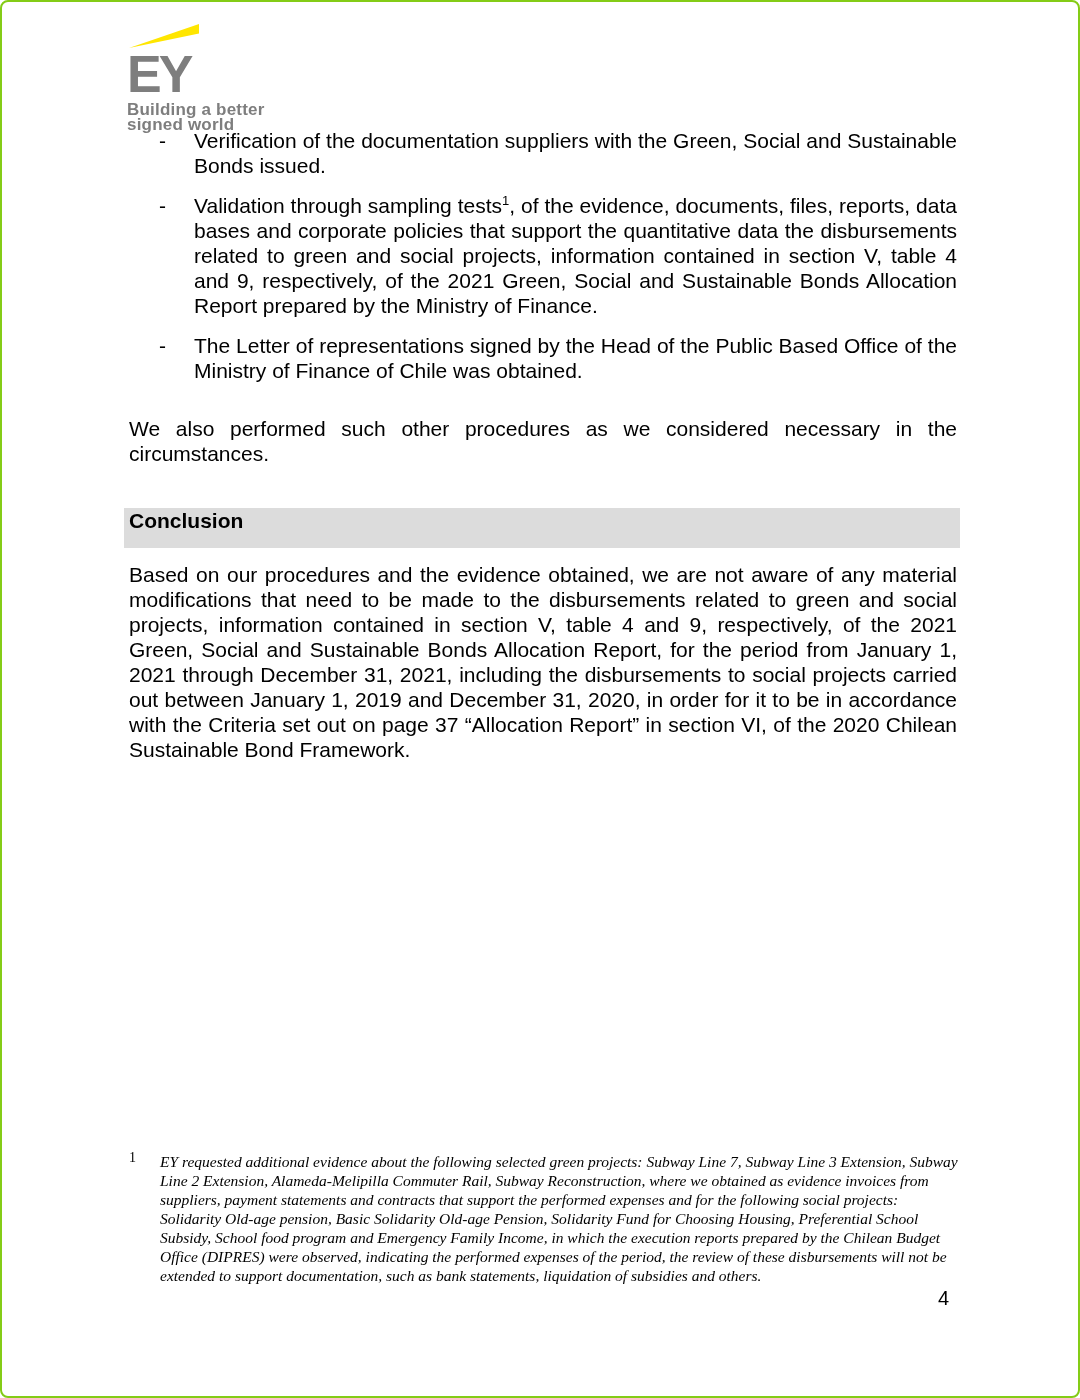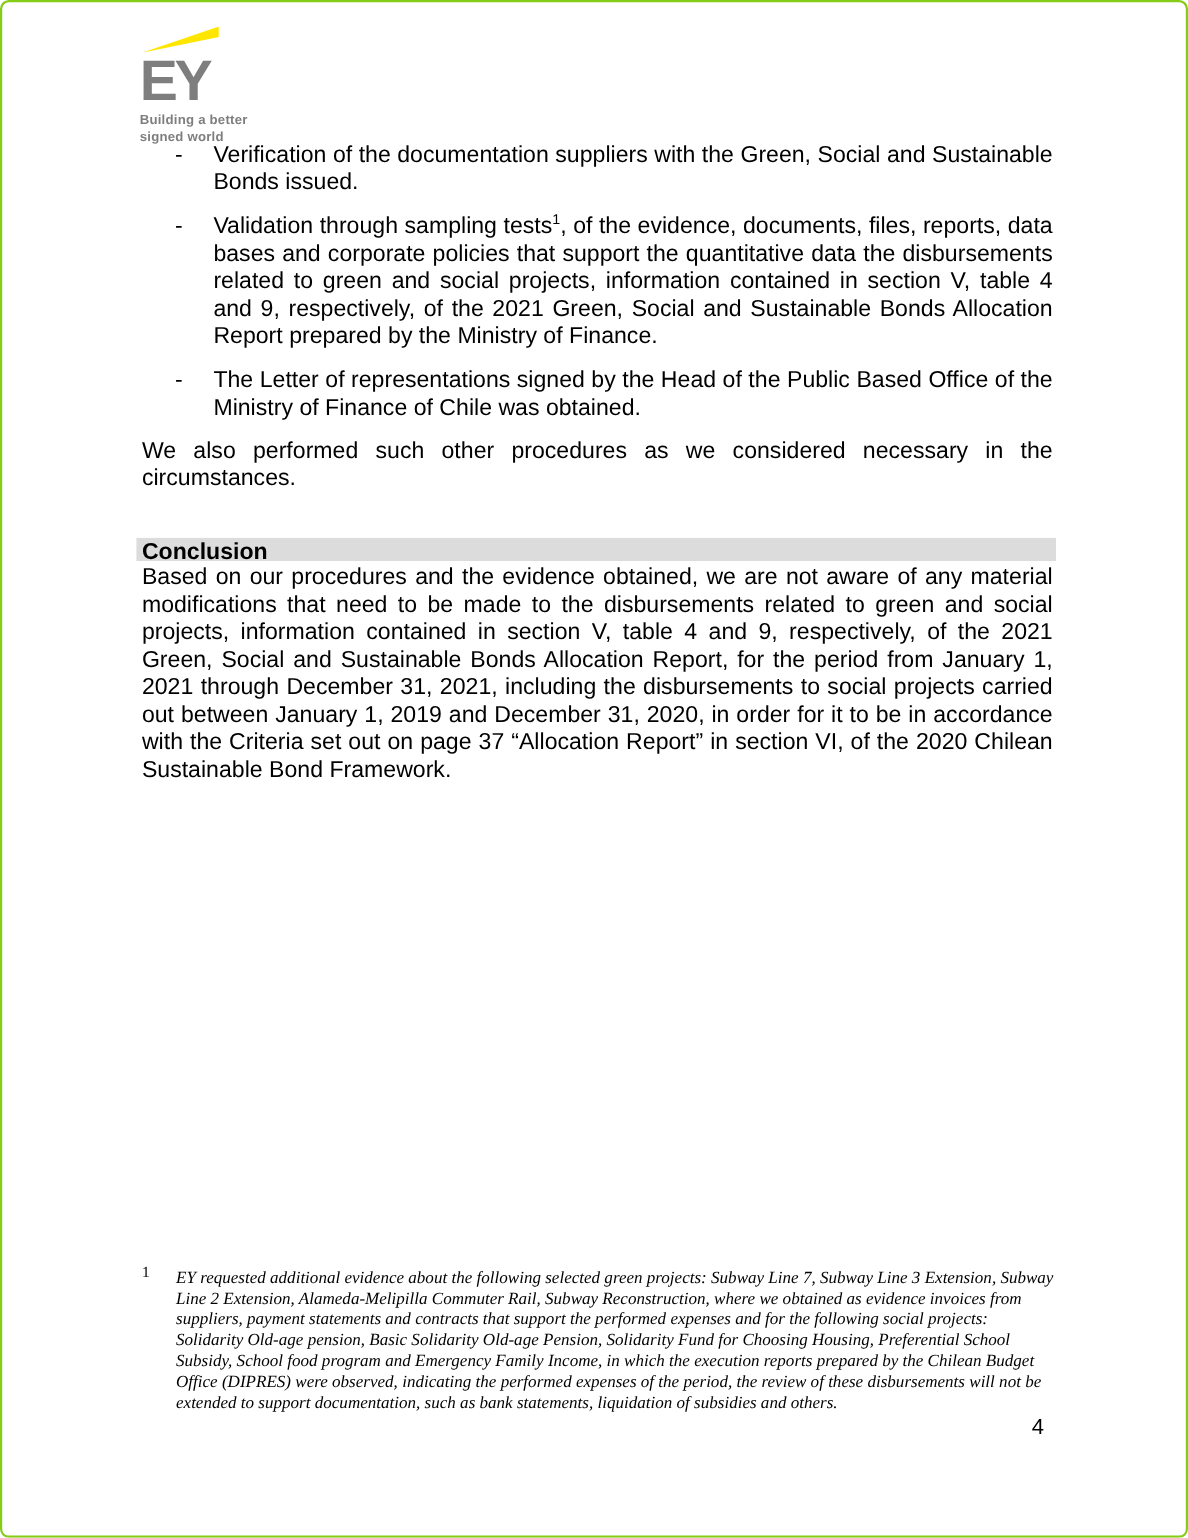--- a/index.html
+++ b/index.html
@@ -29,55 +29,55 @@
   .letters {
     margin-top: 6px;
     font-size: 52px;
     font-weight: bold;
     letter-spacing: -3px;
     line-height: 40px;
     color: #7e7e7e;
   }
   .tagline {
     margin-top: 8px;
-    font-size: 12px;
+    font-size: 17px;
     font-weight: bold;
     line-height: 15px;
     letter-spacing: 0.2px;
     color: #7e7e7e;
   }
 
   
   .content {
     position: absolute;
     left: 127px; top: 126px;
     width: 828px;
     font-size: 21px;
     line-height: 25px;
   }
   .bullet { display: flex; margin-left: 30px; }
   .bullet + .bullet { margin-top: 15px; }
   .dash { flex: none; width: 35px; }
   .btext { flex: 1; text-align: justify; }
   sup.fnref { font-size: 13px; line-height: 0; vertical-align: super; }
 
-  .para { margin-top: 14px; text-align: justify; }
+  .para { margin-top: 33px; text-align: justify; }
 
   .concl-head {
     margin-top: 42px;
     margin-left: -5px;
     margin-right: -3px;
     padding-left: 5px;
-    height: 21px;
+    height: 40px;
     line-height: 26px;
     font-size: 21px;
     font-weight: bold;
     background: #dcdcdc;
   }
-  .concl-body { margin-top: 2px; text-align: justify; }
+  .concl-body { margin-top: 14px; text-align: justify; }
 
   
   .footnote {
     position: absolute;
     left: 127px; top: 1150px;
     width: 830px;
     display: flex;
     font-family: "Liberation Serif", serif;
     font-size: 15.5px;
     line-height: 19px;

